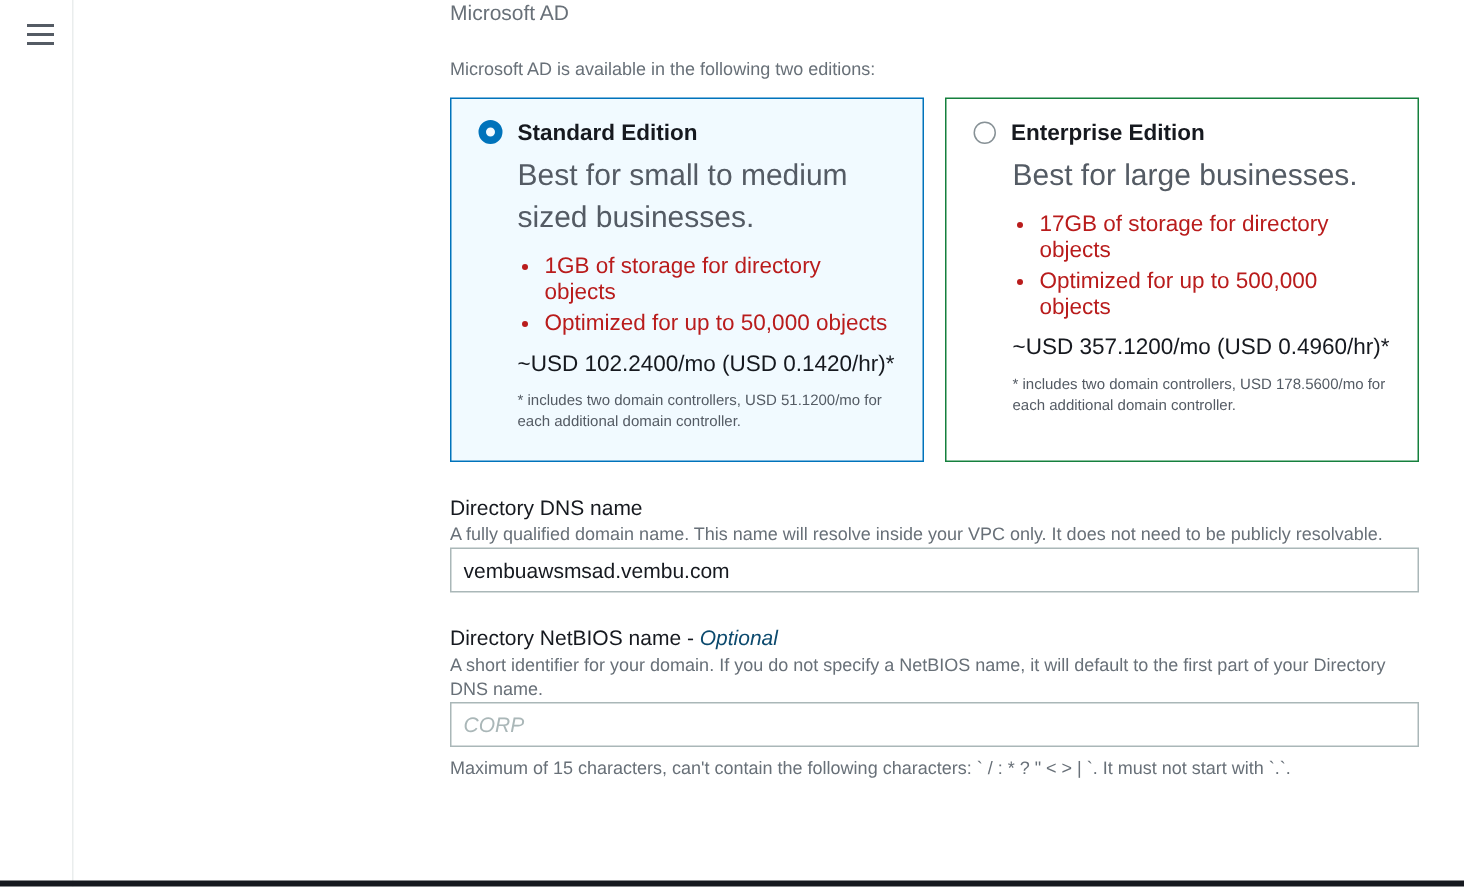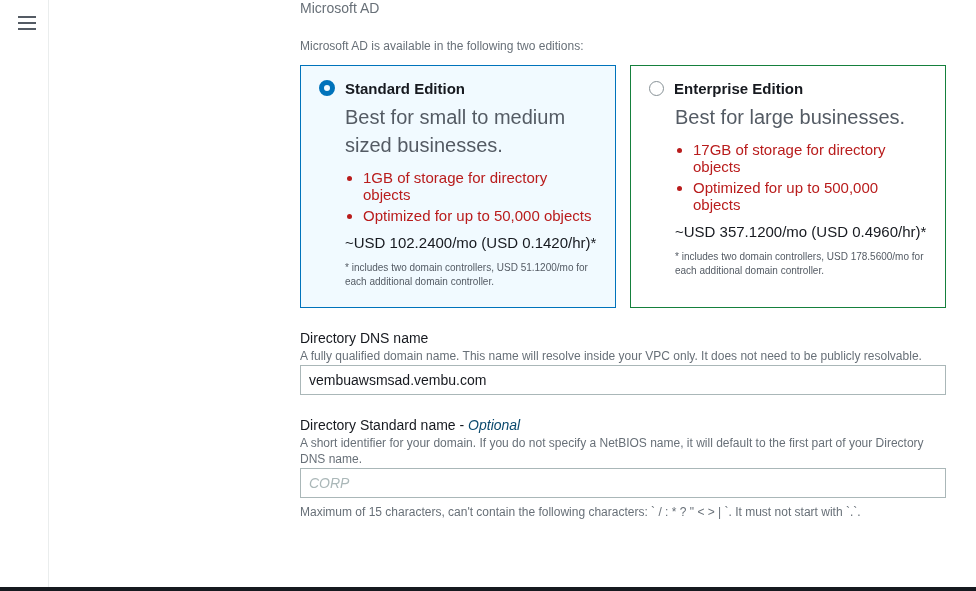--- a/index.html
+++ b/index.html
@@ -202,21 +202,21 @@
   </div>
 
   <div class="field-group">
     <div class="field-label">Directory DNS name</div>
     <div class="field-helper">A fully qualified domain name. This name will resolve inside your VPC only. It does not need to be publicly resolvable.</div>
     <input type="text" class="text-input" value="vembuawsmsad.vembu.com" style="">
   </div>
 
   <div class="field-group" style="margin-bottom:6px;">
     <div class="field-label">
-      <span>Directory Standard name - </span><span class="optional">Optional</span>
+      <span>Directory NetBIOS name - </span><span class="optional">Optional</span>
     </div>
     <div class="field-helper">A short identifier for your domain. If you do not specify a NetBIOS name, it will default to the first part of your Directory DNS name.</div>
     <input type="text" class="text-input" placeholder="CORP" style="">
     <div class="field-helper" style="margin-top:6px;">Maximum of 15 characters, can't contain the following characters: ` / : * ? " &lt; &gt; | `. It must not start with `.`.</div>
   </div>
 
 </div>
 
 <div class="bottom-bar"></div>
 

